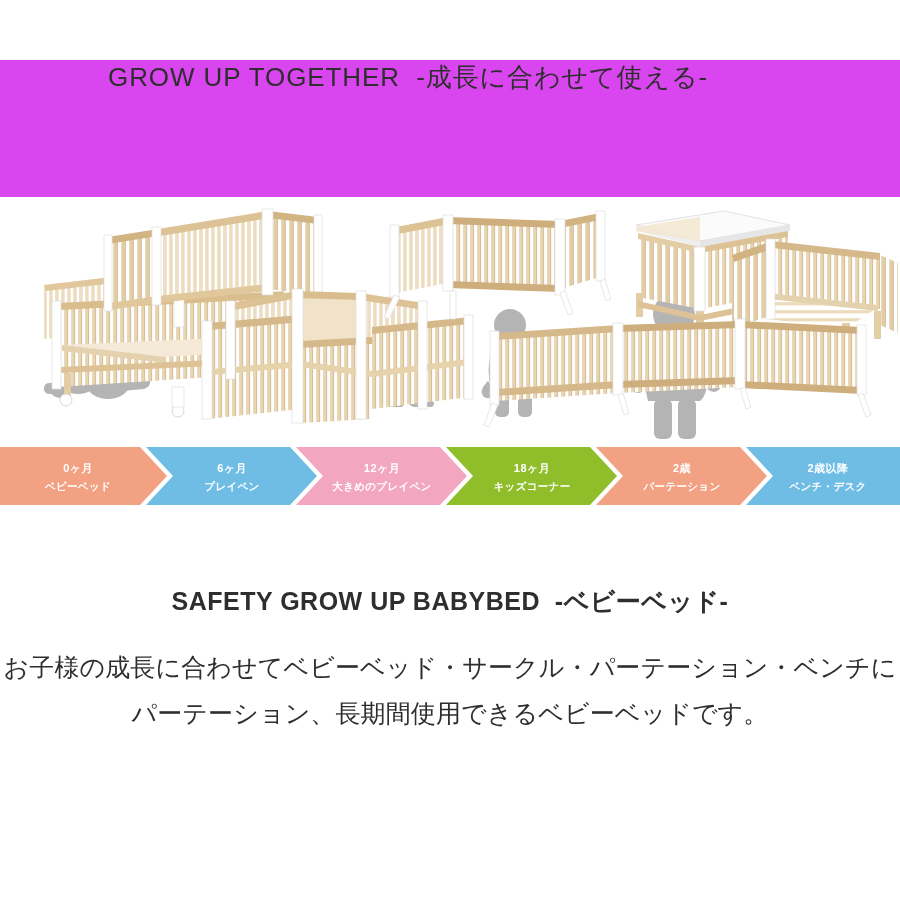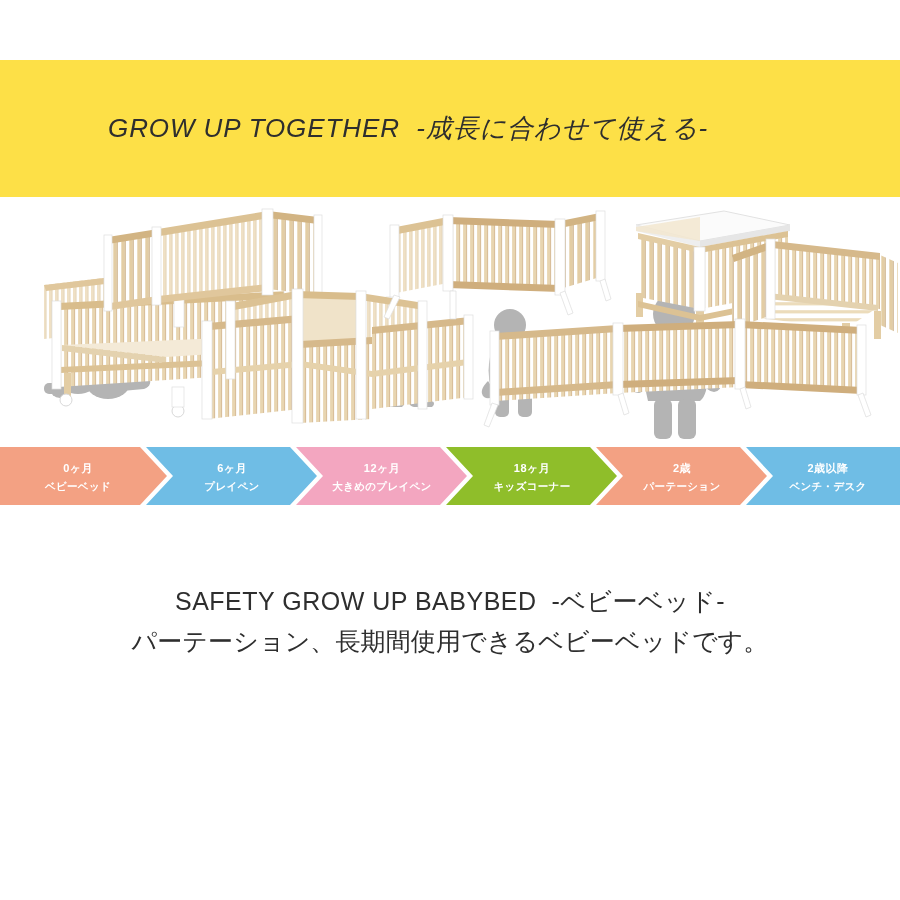--- a/index.html
+++ b/index.html
@@ -18,24 +18,23 @@
     -webkit-font-smoothing: antialiased;
   }
 
   
   .header-banner {
     position: absolute;
     left: 0;
     top: 60px;
     width: 900px;
     height: 137px;
-    background: #fde047;
+    background: #d946ef;
     display: flex;
-    align-items: center;
-    font-style: italic;
+    align-items: flex-start;
   }
   .header-title {
     margin-left: 108px;
     font-size: 26px;
     font-weight: 400;
     letter-spacing: 0.035em;
     color: #2e2e2e;
     white-space: pre;
   }
 
@@ -75,21 +74,21 @@
   
   .copy-block {
     position: absolute;
     left: 0;
     top: 585px;
     width: 900px;
     text-align: center;
   }
   .copy-heading {
     font-size: 25px;
-    font-weight: 400;
+    font-weight: 700;
     letter-spacing: 0.02em;
     color: #2e2e2e;
     white-space: pre;
     margin: 0;
     line-height: 1.3;
   }
   .copy-line {
     font-size: 25px;
     font-weight: 400;
     letter-spacing: 0.005em;
@@ -380,14 +379,15 @@
     <g>
       <path d="M746,0 L900,0 L900,58 L746,58 L773,29 Z" fill="#6FBDE5"></path>
       <text class="chev-top" x="828" y="25" text-anchor="middle">2歳以降</text>
       <text class="chev-bot" x="828" y="43" text-anchor="middle">ベンチ・デスク</text>
     </g>
   </svg>
 </div>
 
 <div class="copy-block">
   <div class="copy-heading">SAFETY GROW UP BABYBED  -ベビーベッド-</div>
+  <div class="copy-line copy-line-1">お子様の成長に合わせてベビーベッド・サークル・パーテーション・ベンチに</div>
   <div class="copy-line">パーテーション、長期間使用できるベビーベッドです。</div>
 </div>
 
 </body></html>

